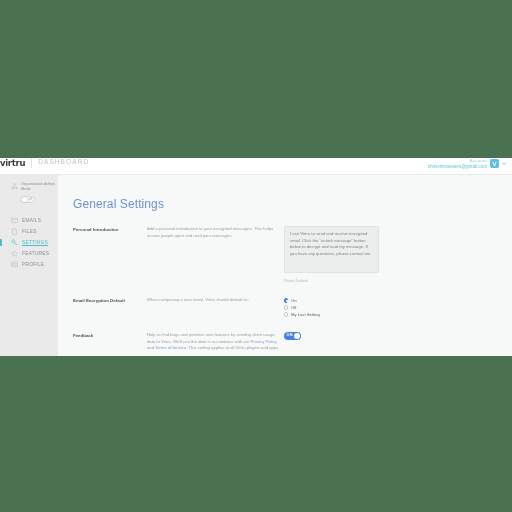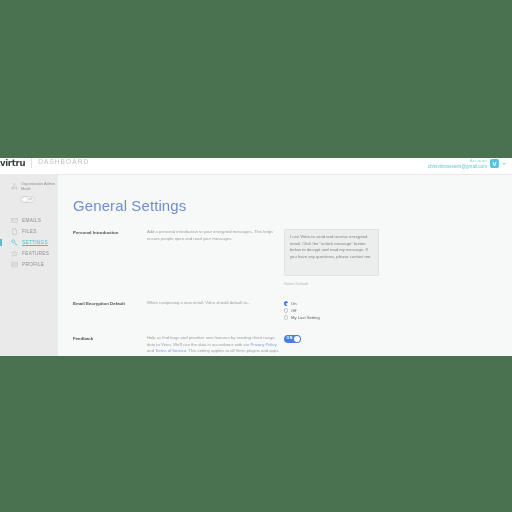--- a/index.html
+++ b/index.html
@@ -144,21 +144,21 @@
     background: #4dbfc6;
   }
 
   
   .main {
     flex: 1;
     background: #f7f8f8;
     padding: 22px 0 0 15px;
   }
   .page-title {
-    font-size: 15px;
+    font-size: 12px;
     color: #6f8fd0;
     font-weight: normal;
     letter-spacing: .1px;
     margin-bottom: 15px;
   }
   .setting-row {
     display: flex;
     margin-bottom: 14px;
   }
   .setting-label {

